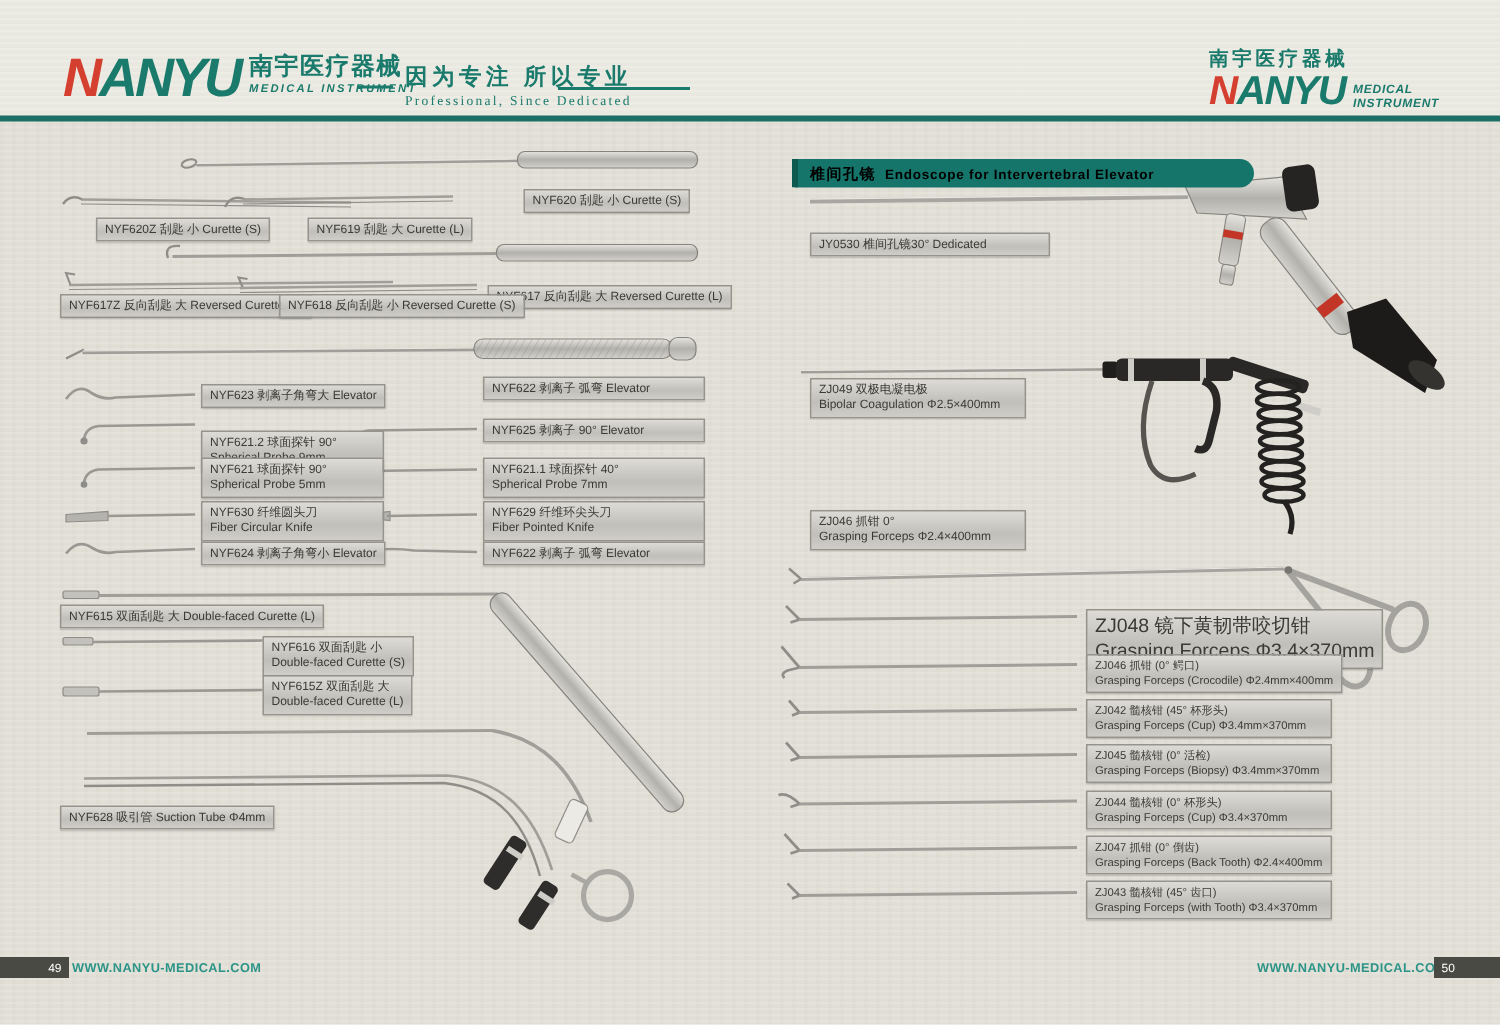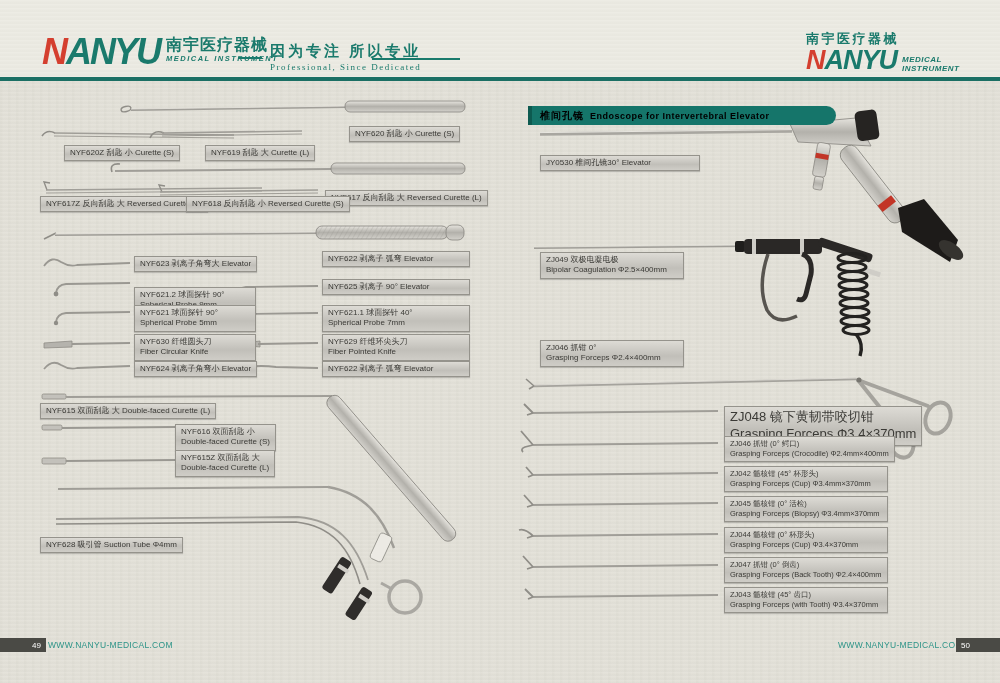--- a/index.html
+++ b/index.html
@@ -40,21 +40,21 @@
   .sec-bar{position:absolute;left:528px;top:106px;width:308px;height:19px;background:#15756a;
     border-radius:0 10px 10px 0;border-left:4px solid #0d5a50;color:#000000;
     display:flex;align-items:center;padding-left:8px;box-sizing:border-box;}
   .sec-bar .cn{font-size:10px;font-weight:bold;letter-spacing:1px;white-space:nowrap;}
   .sec-bar .en{font-size:9px;font-weight:bold;letter-spacing:.5px;margin-left:6px;white-space:nowrap;}
   
   .pgnum{position:absolute;top:638px;height:14px;background:#4a4a45;color:#fff;font-size:8px;
     display:flex;align-items:center;}
   .pg-l{left:0;width:46px;justify-content:flex-end;padding-right:5px;box-sizing:border-box;}
   .pg-r{left:956px;width:60px;justify-content:flex-start;padding-left:5px;box-sizing:border-box;}
-  .url{position:absolute;top:640px;font-size:8.5px;font-weight:normal;color:#2d9488;letter-spacing:.3px;}
+  .url{position:absolute;top:640px;font-size:8.5px;font-weight:bold;color:#2d9488;letter-spacing:.3px;}
   .url-l{left:48px;}
   .url-r{left:838px;}
   svg{position:absolute;left:0;top:0;}
 </style>
 </head>
 <body>
 
 <div id="page">
 
   <div class="hdr-bg"></div>
@@ -344,21 +344,21 @@
     </div>
   <div class="lb" style="left:175px;top:450px">
       <span>NYF615Z 双面刮匙 大</span>
       <span>Double-faced Curette (L)</span>
     </div>
   <div class="lb" style="left:40px;top:537px">
       <span>NYF628 吸引管 Suction Tube  Φ4mm</span>
     </div>
 
   <div class="lb" style="left:540px;top:155px;min-width:148px">
-      <span>JY0530 椎间孔镜30°  Elevator</span>
+      <span>JY0530 椎间孔镜30°  Dedicated</span>
     </div>
   <div class="lb" style="left:540px;top:252px;min-width:132px">
       <span>ZJ049 双极电凝电极</span>
       <span>Bipolar Coagulation  Φ2.5×400mm</span>
     </div>
   <div class="lb" style="left:540px;top:340px;min-width:132px">
       <span>ZJ046 抓钳 0°</span>
       <span>Grasping Forceps  Φ2.4×400mm</span>
     </div>
   <div class="lb" style="left:724px;top:406px;min-width:152px;font-size:13px">

